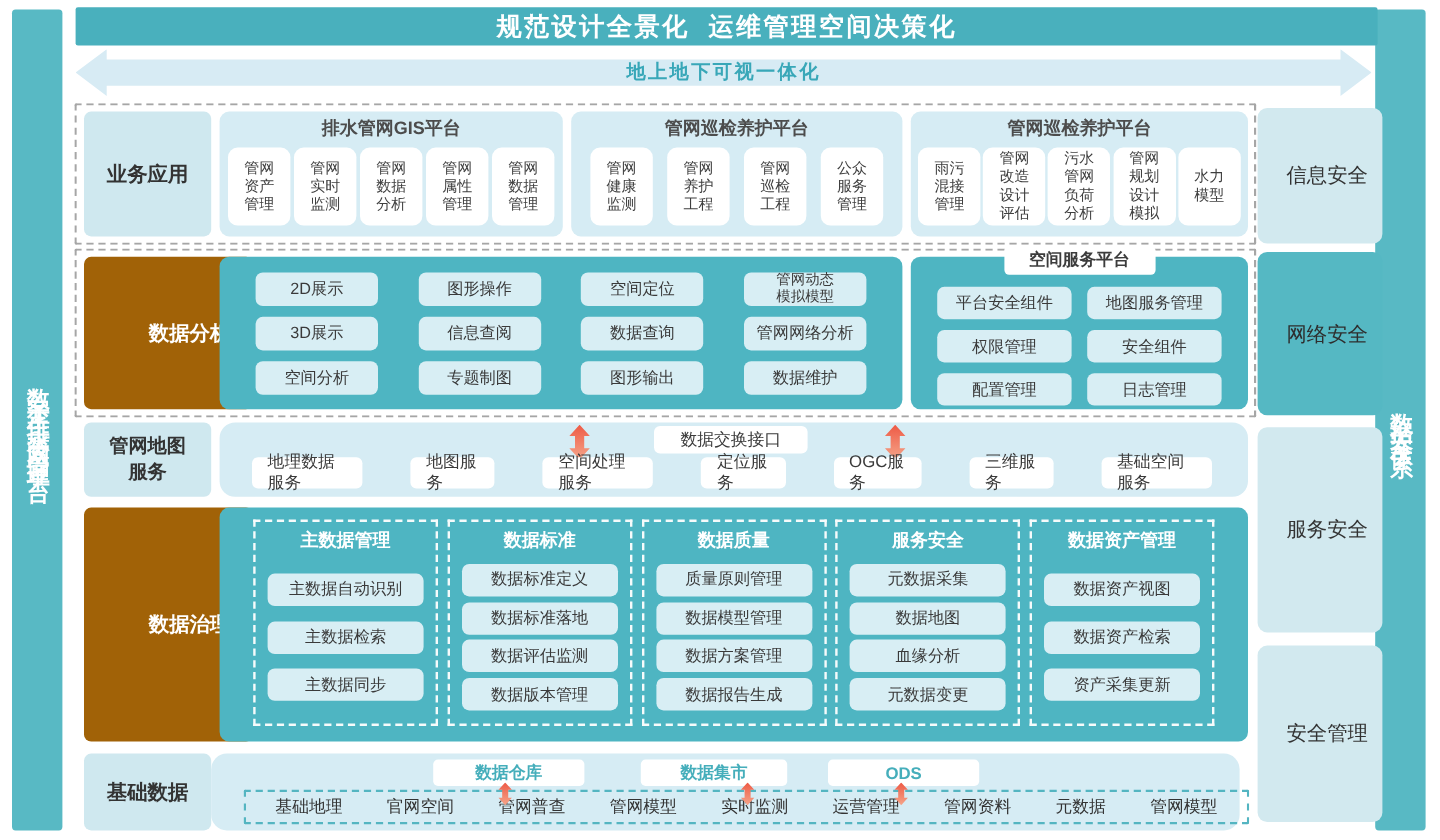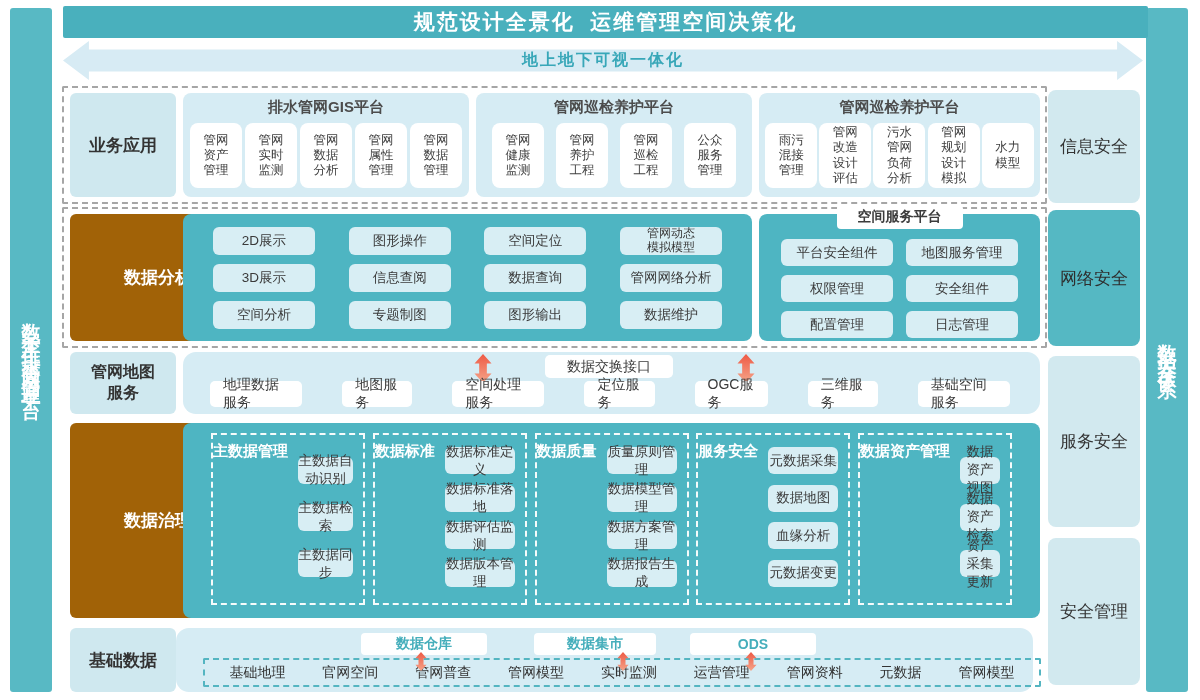--- a/index.html
+++ b/index.html
@@ -58,37 +58,37 @@
          align-items:center;justify-content:center;}
 
   
   .map-pills{position:absolute;left:27px;right:30px;bottom:7px;display:flex;justify-content:space-between;gap:40px;}
   .map-pills .wpill{height:26px;padding:0 13px;}
   .exchange-pill{position:absolute;left:362px;top:3px;width:128px;height:23px;font-size:14px;}
   .xarrow{position:absolute;width:18px;height:29px;top:2px;}
 
   
   .gov-box{display:flex;justify-content:space-between;padding:10px 28px 13px;}
-  .gov-section{flex:0 0 150px;border:2px dashed rgba(255,255,255,.95);display:flex;flex-direction:row;
+  .gov-section{flex:0 0 150px;border:2px dashed rgba(255,255,255,.95);display:flex;flex-direction:column;
                padding:2px 0 6px;}
   .gov-title{height:28px;line-height:28px;text-align:center;color:#fff;font-weight:bold;font-size:15px;}
   .gov-pills{flex:1;display:flex;flex-direction:column;justify-content:space-evenly;}
   .gov-pills .pill{height:27px;margin:0 10px;}
 
   
   .store-pill{position:absolute;top:5px;height:22px;background:#fff;border-radius:4px;color:#45aebb;
               font-weight:bold;font-size:14px;display:flex;align-items:center;justify-content:center;}
   .sarrow{position:absolute;top:24px;width:12px;height:19px;z-index:2;}
   .base-strip{position:absolute;left:27px;top:30px;width:822px;height:25px;border:2px dashed #54b5c1;
               border-radius:2px;display:flex;align-items:center;justify-content:space-around;padding:0 6px;}
   .base-strip span{font-size:14px;color:#333;}
 
   
   .sec-box{position:absolute;left:1048px;width:92px;border-radius:8px;display:flex;align-items:center;
-           justify-content:center;font-size:17px;color:#333;}
+           justify-content:center;font-size:17px;color:#333;padding-left:12px;}
   .sec-light{background:#d2e9ef;}
   .sec-teal{background:#55b8c3;color:#2e2e2e;}
 </style>
 </head>
 <body>
 
 <div class="canvas">
 
   <svg width="0" height="0" style="position:absolute">
     <defs>

